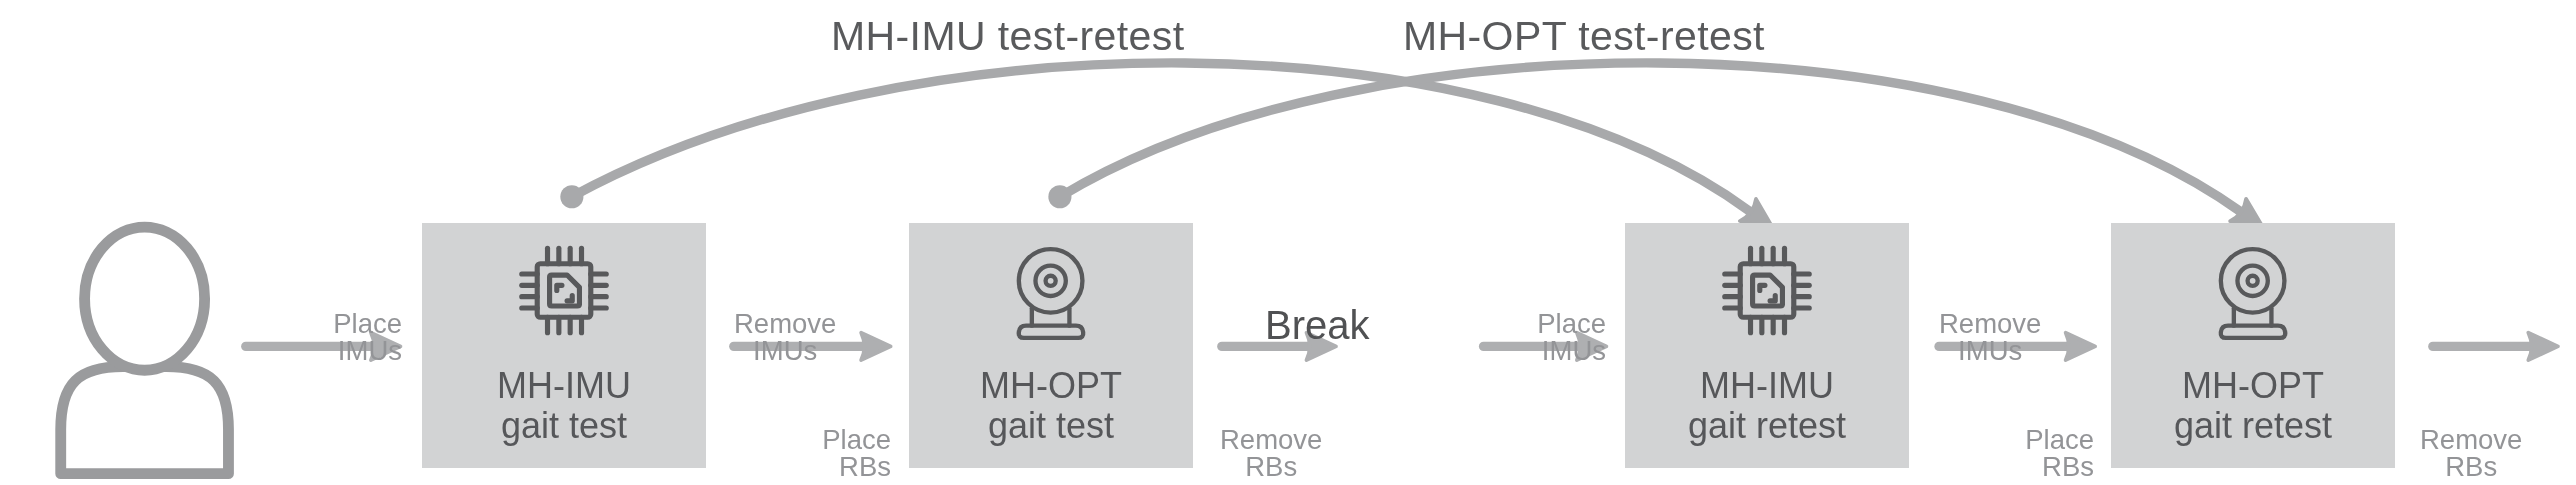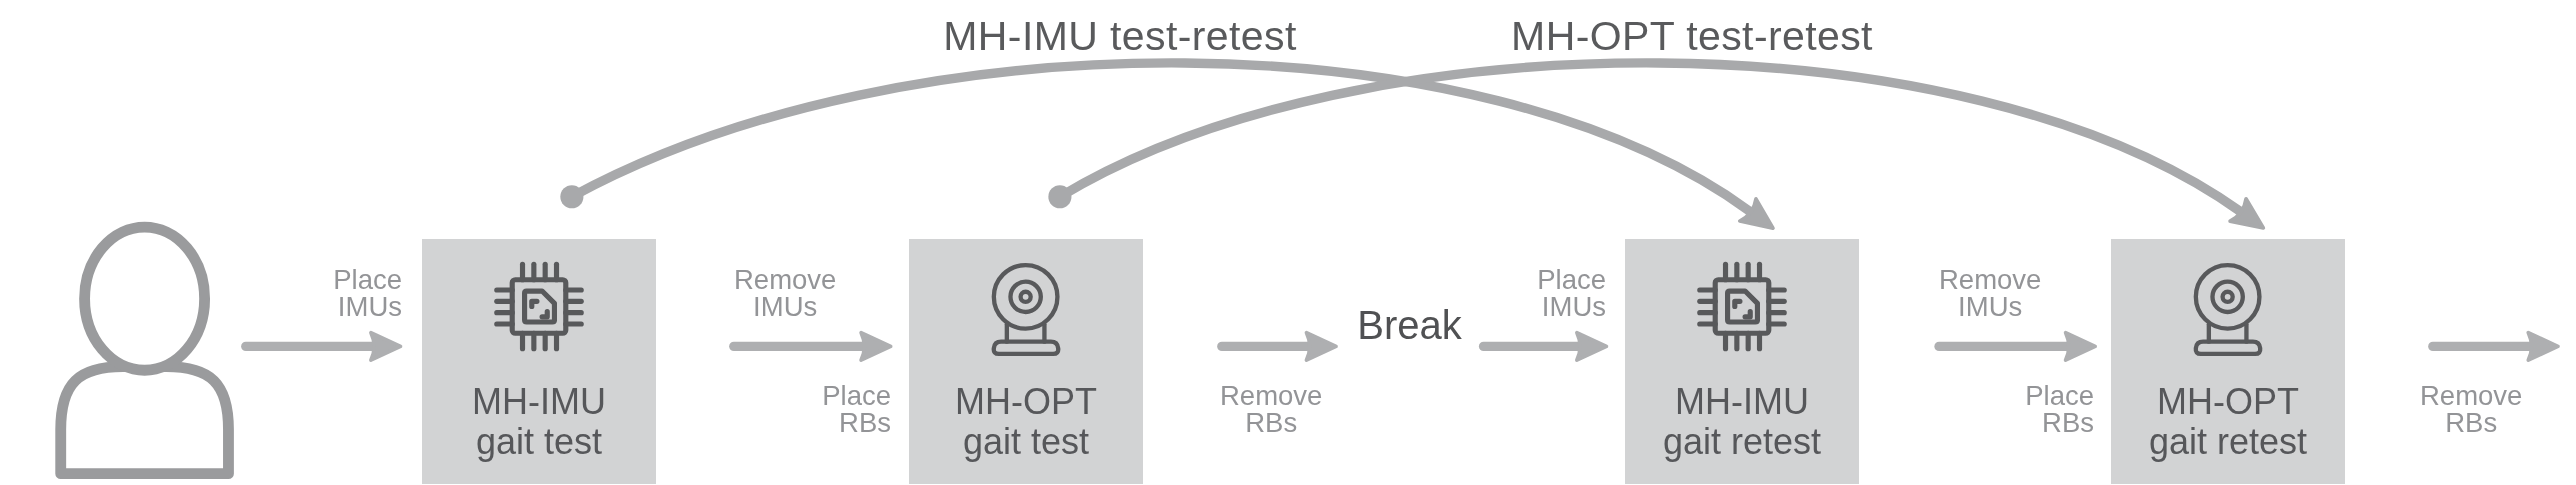--- a/index.html
+++ b/index.html
@@ -10,34 +10,34 @@
     background: #ffffff;
     overflow: hidden;
     font-family: "Liberation Sans", "DejaVu Sans", sans-serif;
   }
   .layer { position: absolute; left: 0; top: 0; }
 
   .top-title {
     position: absolute;
     top: 13px;
     width: 578px;
-    text-align: center;
+    text-align: left;
     font-size: 41px;
     font-weight: 500;
     color: #595a5c;
     letter-spacing: 0.4px;
     white-space: nowrap;
   }
   #title-imu { left: 831px; }
   #title-opt { left: 1403px; }
 
   .stage-box {
     position: absolute;
-    top: 239px;
-    width: 234px;
+    top: 223px;
+    width: 284px;
     height: 245px;
     background: #d2d3d4;
   }
   #box-a { left: 422px; }
   #box-b { left: 909px; }
   #box-c { left: 1625px; }
   #box-d { left: 2111px; }
 
   .stage-icon {
     position: absolute;
@@ -57,41 +57,41 @@
     font-weight: 500;
     color: #56575a;
   }
 
   .flow-label {
     position: absolute;
     font-size: 27.5px;
     line-height: 27px;
     color: #939497;
     white-space: nowrap;
+    margin-top: 44px;
   }
   .lbl-above { top: 266px; }
   .lbl-below { top: 382px; }
   .lbl-left  { text-align: center; }
   .lbl-right { text-align: right; }
 
   #lbl-a1 { right: 2174px; }
   #lbl-a2-above { left: 734px; }
   #lbl-a2-below { right: 1685px; }
   #lbl-a3-below { left: 1220px; }
   #lbl-a4-above { right: 970px; }
   #lbl-a5-above { left: 1939px; }
   #lbl-a5-below { right: 482px; }
   #lbl-a6-below { left: 2420px; }
 
   .break-time {
     position: absolute;
     left: 1265px;
     top: 304px;
     width: 289px;
-    text-align: center;
     font-size: 40px;
     line-height: 43px;
     font-weight: 500;
     color: #505153;
   }
 </style>
 </head>
 <body>
 
 <div class="canvas">

